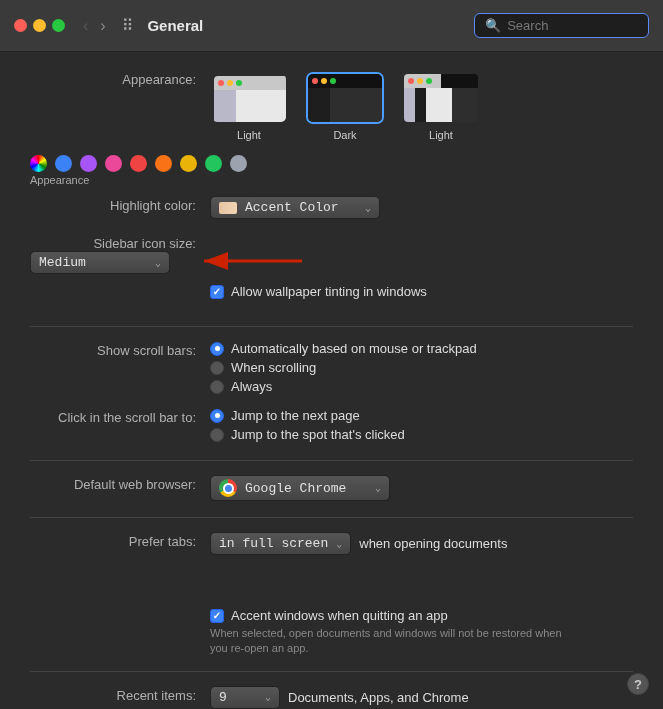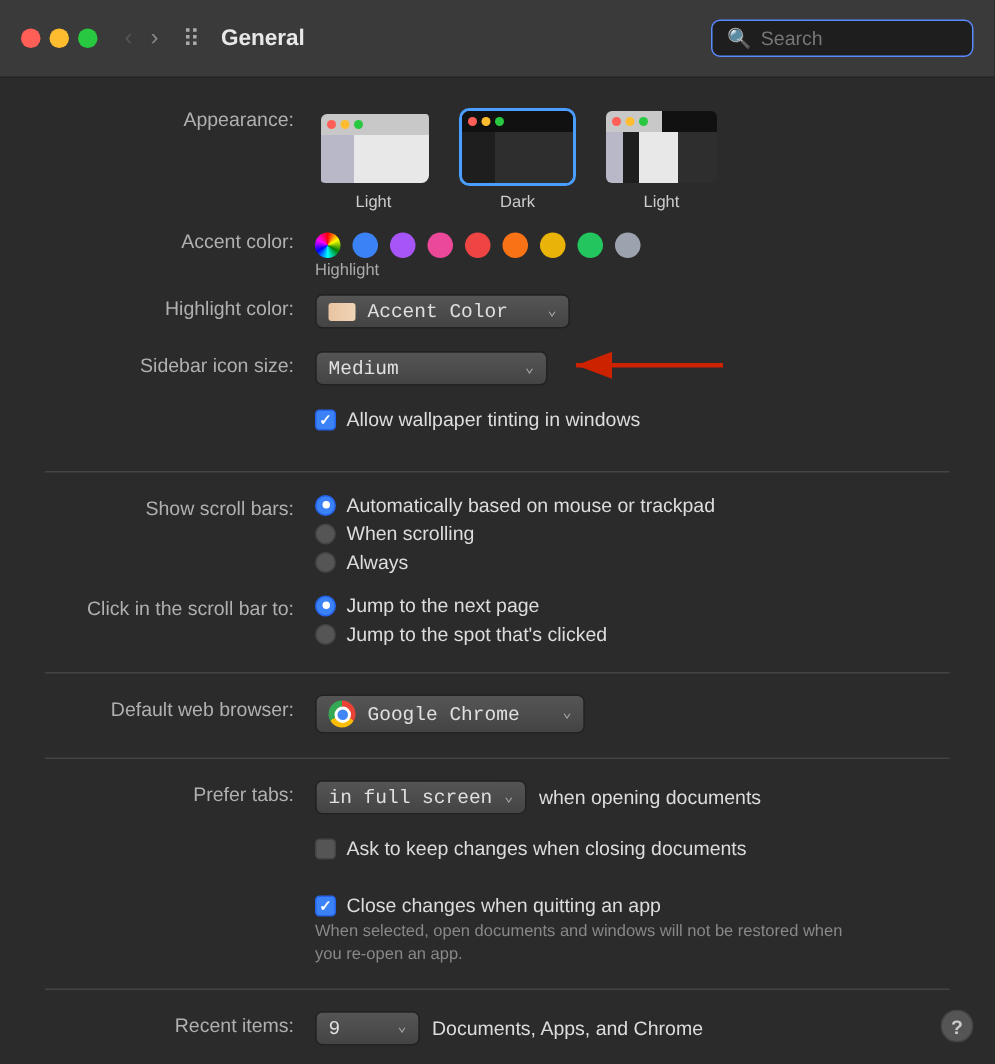--- a/index.html
+++ b/index.html
@@ -270,20 +270,21 @@
     
     .divider {
       height: 1px;
       background: #444;
       margin: 14px 0;
     }
 
     
     .sidebar-row {
       position: relative;
+      flex-direction: column;
     }
 
     
     .note-text {
       font-size: 11px;
       color: #888;
       margin-top: 3px;
       max-width: 360px;
       line-height: 1.4;
     }
@@ -409,34 +410,33 @@
                 <div style="flex:1;background:linear-gradient(to right,#e8e8e8 50%,#2e2e2e 50%);"></div>
               </div>
             </div>
             <span class="appearance-label">Light</span>
           </div>
         </div>
       </div>
     </div>
 
     <div class="row">
-      <div class="row-label">Accent color:</div>
       <div class="row-content">
         <div class="accent-colors">
           <div class="accent-swatch accent-multicolor"></div>
           <div class="accent-swatch accent-blue"></div>
           <div class="accent-swatch accent-purple"></div>
           <div class="accent-swatch accent-pink"></div>
           <div class="accent-swatch accent-red"></div>
           <div class="accent-swatch accent-orange"></div>
           <div class="accent-swatch accent-yellow"></div>
           <div class="accent-swatch accent-green"></div>
           <div class="accent-swatch accent-graphite"></div>
         </div>
-        <div class="multicolor-label">Highlight</div>
+        <div class="multicolor-label">Appearance</div>
       </div>
     </div>
 
     <div class="row">
       <div class="row-label">Highlight color:</div>
       <div class="row-content">
         <div class="mac-dropdown" style="max-width:170px;">
           <div class="highlight-color-preview"></div>
           <span>Accent Color</span>
           <span class="chevron">⌄</span>
@@ -538,36 +538,30 @@
             <span>in full screen</span>
             <span class="chevron">⌄</span>
           </div>
           <span style="font-size:13px;color:#ddd;">when opening documents</span>
         </div>
       </div>
     </div>
 
     <div class="row">
       <div class="row-label"></div>
-      <div class="row-content">
-        <label class="mac-checkbox">
-          <div class="checkbox-box unchecked"></div>
-          <span>Ask to keep changes when closing documents</span>
-        </label>
-      </div>
     </div>
 
     <div class="row">
       <div class="row-label"></div>
       <div class="row-content">
         <label class="mac-checkbox">
           <div class="checkbox-box">
             <span class="checkbox-check">✓</span>
           </div>
-          <span>Close changes when quitting an app</span>
+          <span>Accent windows when quitting an app</span>
         </label>
         <div class="note-text">When selected, open documents and windows will not be restored when you re-open an app.</div>
       </div>
     </div>
 
     <div class="divider"></div>
 
     <div class="row">
       <div class="row-label">Recent items:</div>
       <div class="row-content">

